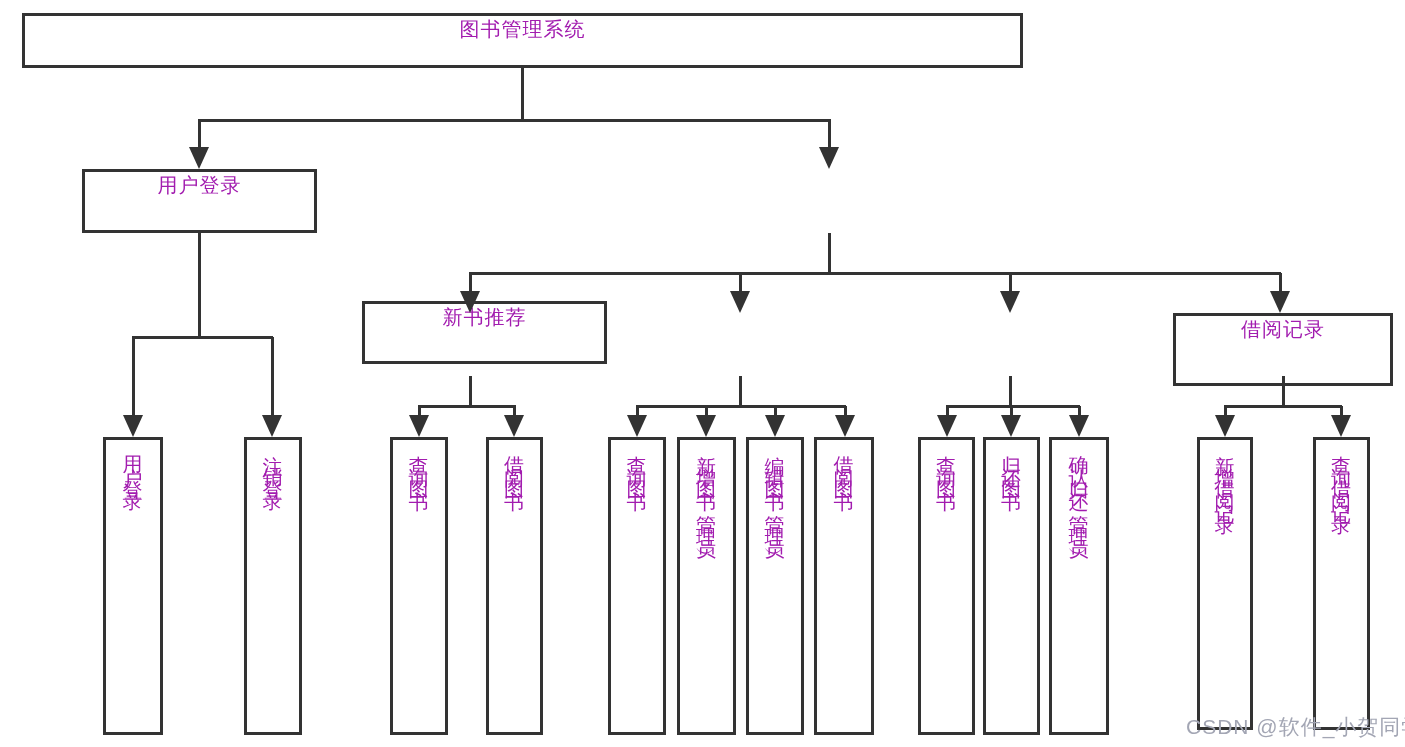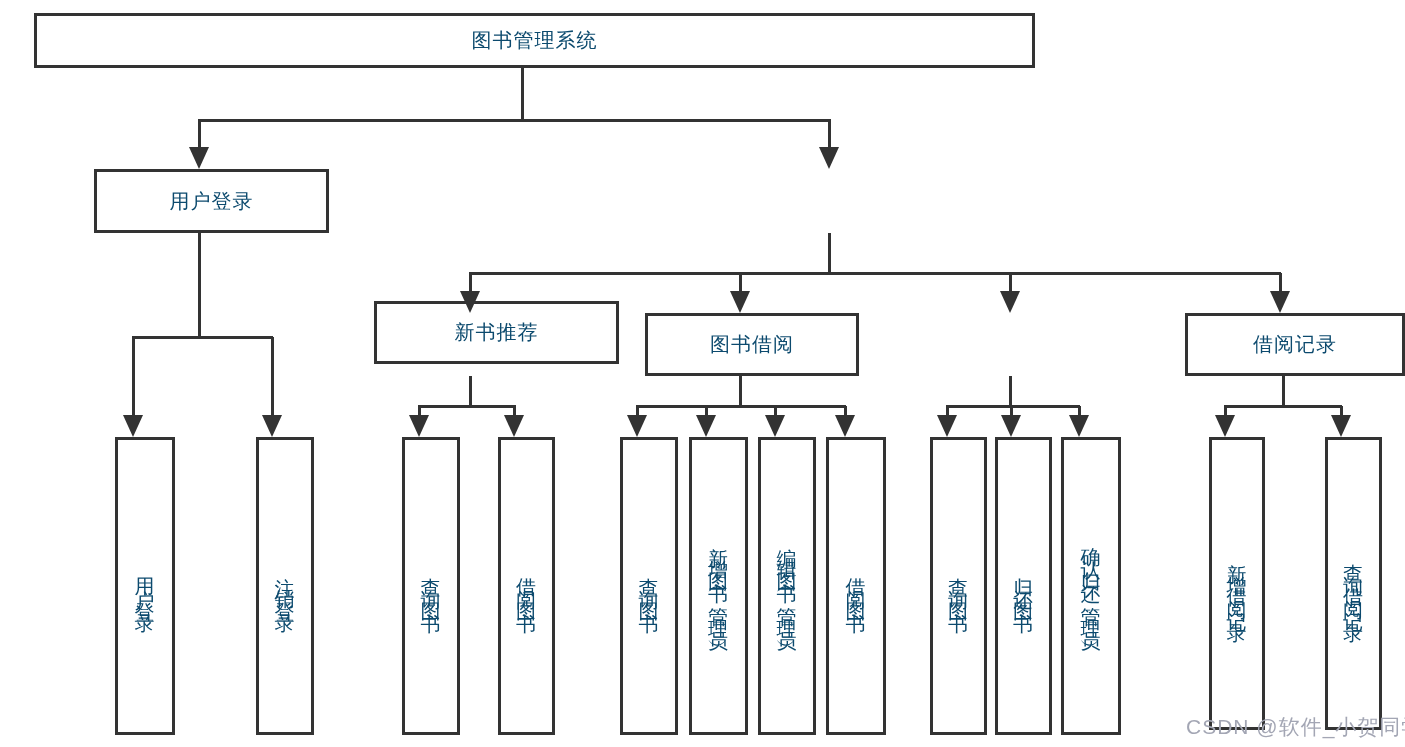--- a/index.html
+++ b/index.html
@@ -3,22 +3,22 @@
 <meta charset="utf-8">
 <style>
   html,body{margin:0;padding:0;background:#fff;}
   #stage{
     position:relative;width:1405px;height:747px;background:#fff;overflow:hidden;
     font-family:"Liberation Sans","DejaVu Sans",sans-serif;
     color:#333;
   }
   .box{
     position:absolute;background:#fff;border:3px solid var(--line,#333);
-    box-sizing:border-box;display:flex;align-items:center;justify-content:center;
-    font-size:20px;color:#0c4a6e;margin-left:12px;
+    box-sizing:border-box;display:flex;justify-content:center;
+    font-size:20px;color:#a21caf;
   }
   .hlabel{white-space:nowrap;letter-spacing:1px;}
   .vlabel{
     writing-mode:vertical-rl;text-orientation:mixed;
     letter-spacing:12px;line-height:1;white-space:nowrap;
   }
   .vseg,.hseg{position:absolute;background:var(--line,#333);}
   .vseg{width:3px;}
   .hseg{height:3px;}
   .ahead{
@@ -40,24 +40,21 @@
     <span class="hlabel">图书管理系统</span>
   </div>
 
   <div class="box" style="left:82px;top:169px;width:235px;height:64px;">
     <span class="hlabel">用户登录</span>
   </div>
 
   <div class="box" style="left:362px;top:301px;width:245px;height:63px;">
     <span class="hlabel">新书推荐</span>
   </div>
-  <div class="box" style="left:633px;top:313px;width:214px;height:63px;">
-    <span class="hlabel">图书借阅</span>
-  </div>
-  <div class="box" style="left:1173px;top:313px;width:220px;height:63px;">
+  <div class="box" style="left:1173px;top:313px;width:220px;height:73px;">
     <span class="hlabel">借阅记录</span>
   </div>
 
   <div class="box" style="left:103px;top:437px;width:60px;height:298px;">
     <span class="vlabel">用户登录</span>
   </div>
   <div class="box" style="left:244px;top:437px;width:58px;height:298px;">
     <span class="vlabel">注销登录</span>
   </div>
   <div class="box" style="left:390px;top:437px;width:58px;height:298px;">

